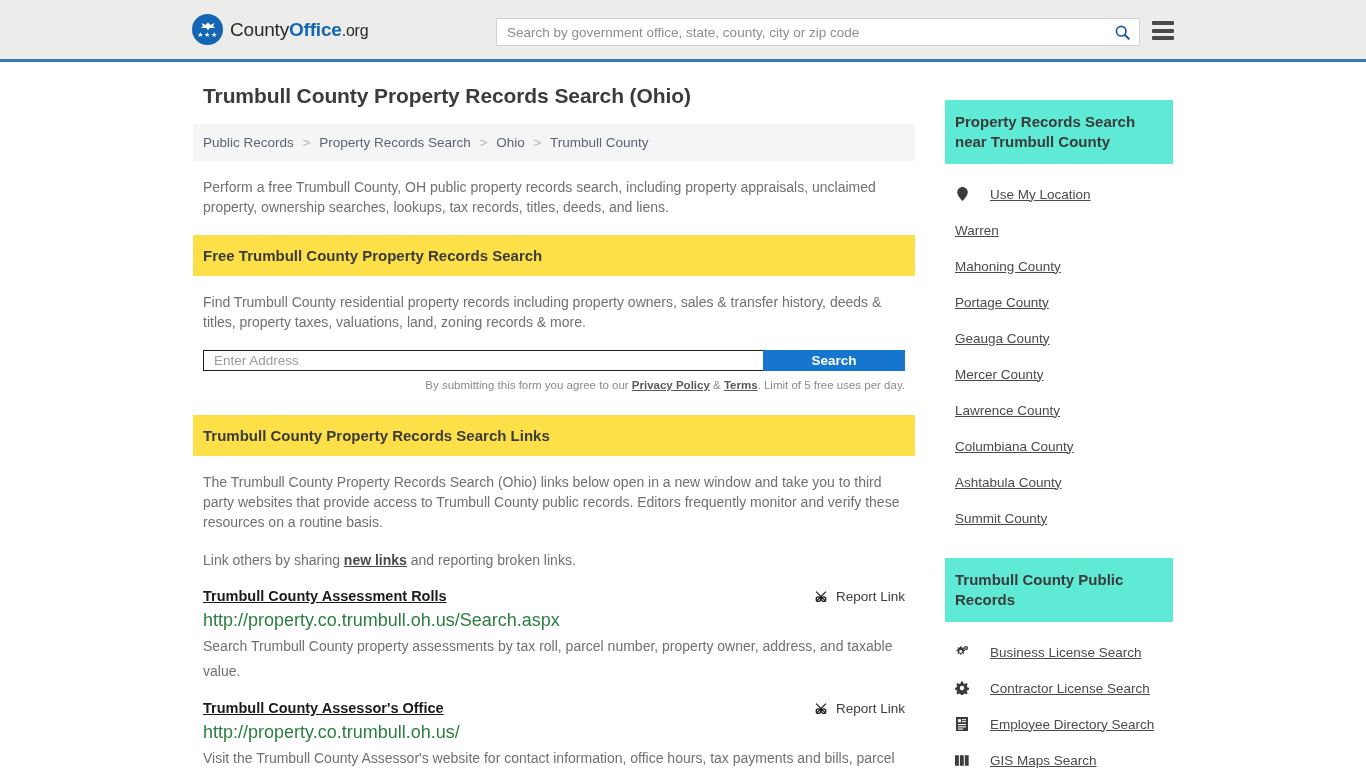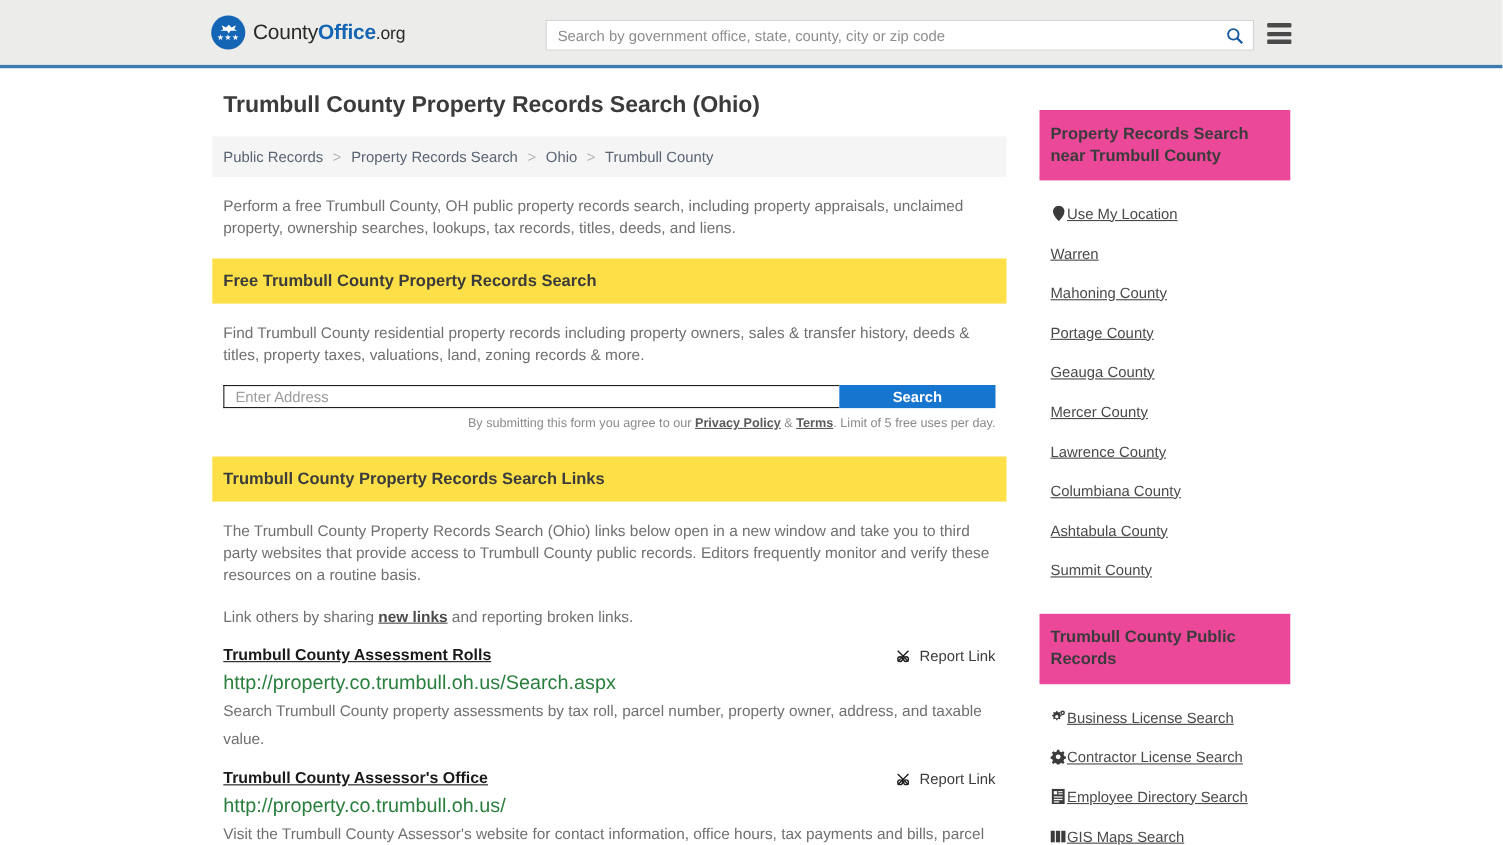--- a/index.html
+++ b/index.html
@@ -220,32 +220,32 @@
   .result-desc {
     font-size: 14px;
     color: #707070;
     line-height: 25px;
     margin-top: 3px;
   }
 
   
   .side-box { margin-bottom: 8px; }
   .side-head {
-    background: #ec4899;
+    background: #5eead4;
     padding: 12px 10px;
     font-size: 15px;
     font-weight: bold;
     color: #3b3b3b;
     line-height: 20px;
   }
   .side-list { padding: 12px 0 0 0; }
   .side-item {
     display: flex;
     align-items: center;
-    gap: 1px;
+    gap: 21px;
     padding: 0 0 0 10px;
     height: 36px;
   }
   .side-item a {
     font-size: 13.5px;
     color: #4a4a4a;
     text-decoration: underline;
     cursor: pointer;
   }
   .side-ico {

